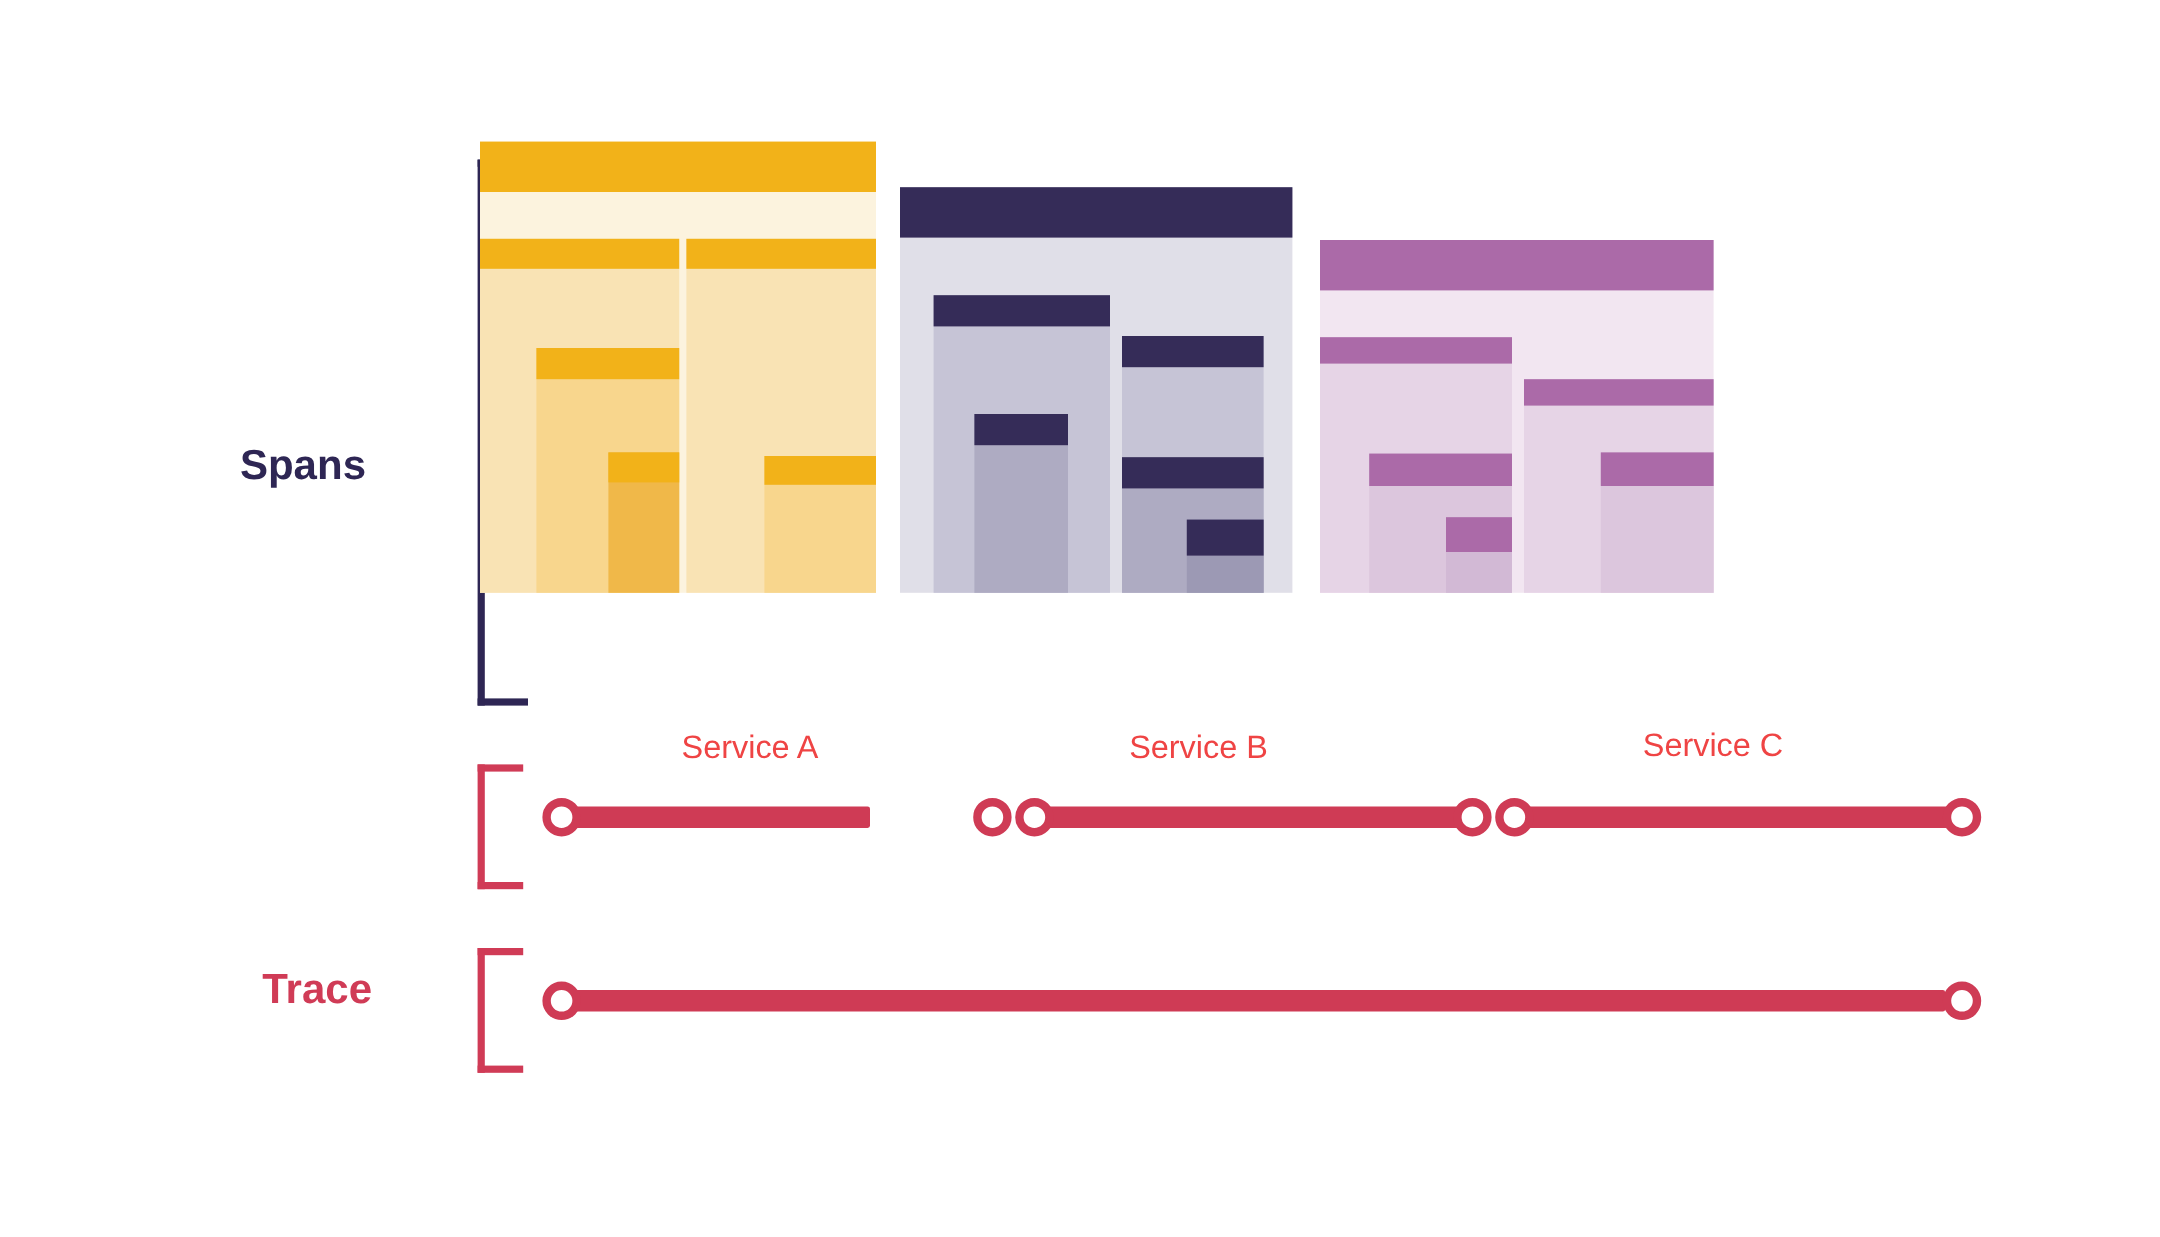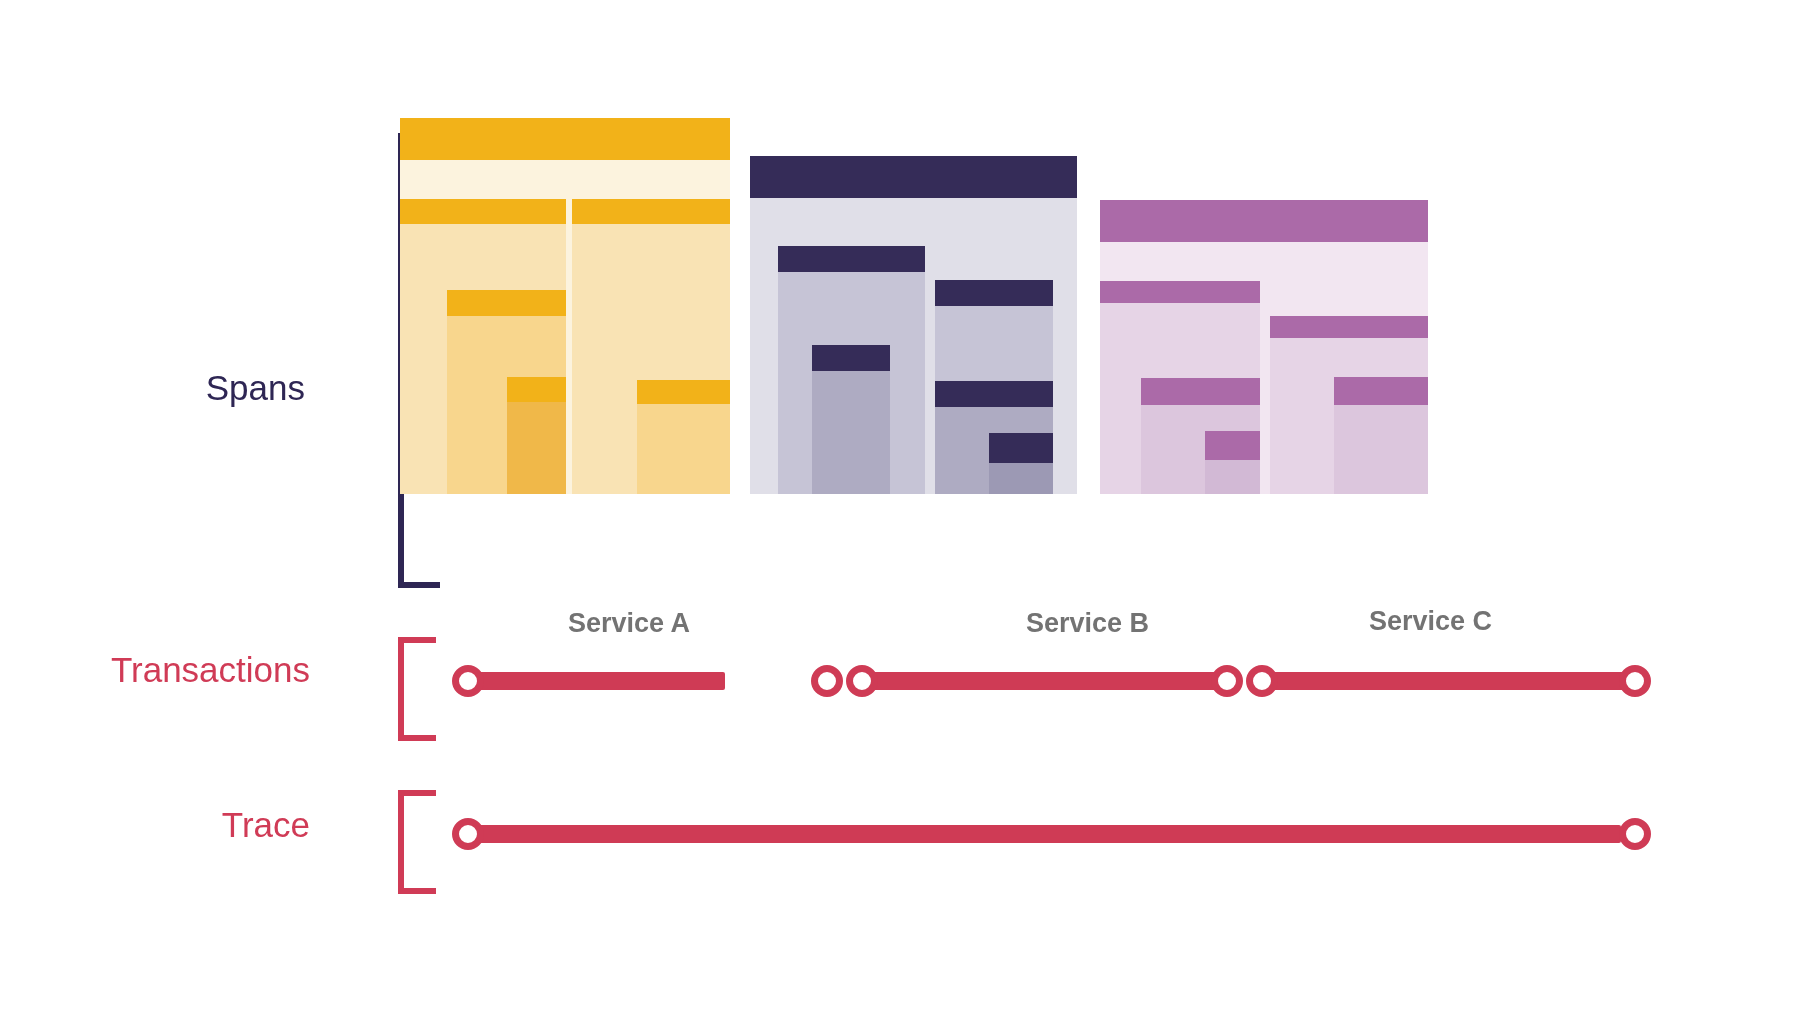--- a/index.html
+++ b/index.html
@@ -16,21 +16,21 @@
   }
 
   .stage {
     position: absolute;
     inset: 0;
   }
 
   
   .row-label {
     position: absolute;
-    font-weight: normal;
+    font-weight: bold;
     white-space: nowrap;
     text-align: right;
   }
   #spans-label {
     font-size: 35px;
     color: #2e2654;
     right: 1495px;
     top: 368px;
   }
   #transactions-label {
@@ -99,22 +99,22 @@
     position: absolute;
     left: 0;
     width: 100%;
     bottom: 0;
   }
 
   
   .service-label {
     position: absolute;
     font-size: 27px;
-    font-weight: bold;
-    color: #737373;
+    font-weight: normal;
+    color: #ef4444;
     white-space: nowrap;
   }
 
   
   .track {
     position: absolute;
     height: 18px;
     background: #cf3b55;
     border-radius: 2px;
   }
@@ -220,24 +220,23 @@
         <div class="span-head" style="height:22px; background:#ab6aa8;"></div>
       </div>
       <div class="span-bar" style="left:1334px; top:377px; width:94px; height:117px;">
         <div class="span-body" style="top:0; height:100%; background:#dcc6dd;"></div>
         <div class="span-head" style="height:28px; background:#ab6aa8;"></div>
       </div>
     </div>
   </div>
 
   <div class="service-label" style="left:568px; top:608px;">Service A</div>
-  <div class="service-label" style="left:1026px; top:608px;">Service B</div>
+  <div class="service-label" style="left:941px; top:608px;">Service B</div>
   <div class="service-label" style="left:1369px; top:606px;text-align:right;">Service C</div>
 
-  <div class="row-label" id="transactions-label">Transactions</div>
   <div class="bracket" id="transactions-bracket"></div>
 
   <div>
     <div class="track" style="left:455px; top:672px; width:270px;"></div>
     <div class="node" style="left:452px; top:665px;"></div>
     <div class="node" style="left:811px; top:665px;"></div>
 
     <div class="track" style="left:858px; top:672px; width:360px;"></div>
     <div class="node" style="left:846px; top:665px;"></div>
     <div class="node" style="left:1211px; top:665px;"></div>

